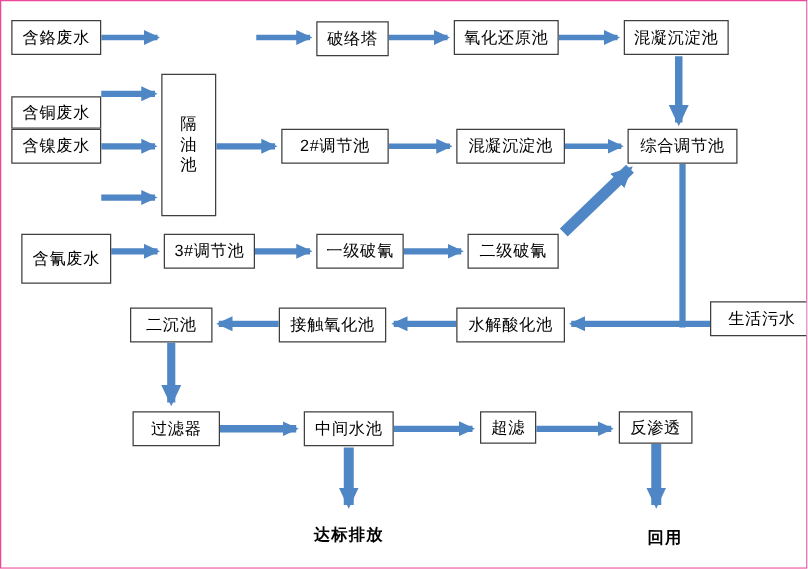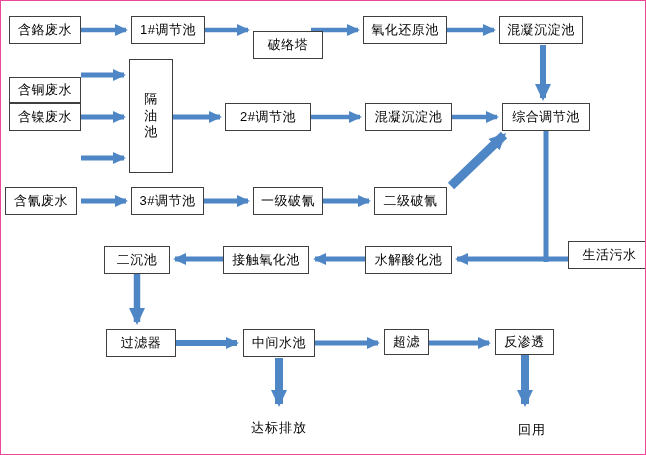--- a/index.html
+++ b/index.html
@@ -31,20 +31,21 @@
     text-align:center;
     line-height:1.3;
   }
   .free-label{
     position:absolute;
     font-size:13px;
     color:var(--textcol,#000000);
     text-align:center;
     letter-spacing:1px;
     z-index:2;
+    font-weight:bold;
   }
   svg.arrows{position:absolute;left:0;top:0;z-index:1;}
   svg.arrows line{stroke:var(--arrow,#4f86c5);}
   svg.arrows .head{fill:var(--arrow,#4f86c5);}
 </style>
 </head>
 <body>
 
 <div id="canvas">
 
@@ -78,28 +79,27 @@
     <line x1="222" y1="258" x2="174" y2="258" stroke-width="5" marker-end="url(#ah)"></line>
     <line x1="136" y1="273" x2="136" y2="321" stroke-width="6.5" marker-end="url(#ahBig)"></line>
     <line x1="175" y1="342" x2="236" y2="342" stroke-width="6" marker-end="url(#ah)"></line>
     <line x1="314" y1="342" x2="377" y2="342" stroke-width="5" marker-end="url(#ah)"></line>
     <line x1="428" y1="342" x2="488" y2="342" stroke-width="5" marker-end="url(#ah)"></line>
     <line x1="278" y1="357" x2="278" y2="403" stroke-width="8" marker-end="url(#ahBig)"></line>
     <line x1="524" y1="354" x2="524" y2="403" stroke-width="8" marker-end="url(#ahBig)"></line>
   </svg>
 
   <div class="box" style="left:8px;top:15px;width:72px;height:28px">含鉻废水</div>
-  <div class="box" style="left:130px;top:15px;width:74px;height:28px">1#调节池</div>
-  <div class="box" style="left:252px;top:30px;width:70px;height:28px">破络塔</div>
+  <div class="box" style="left:252px;top:16px;width:58px;height:28px">破络塔</div>
   <div class="box" style="left:362px;top:15px;width:84px;height:28px">氧化还原池</div>
   <div class="box" style="left:498px;top:15px;width:84px;height:28px">混凝沉淀池</div>
 
   <div class="box" style="left:8px;top:76px;width:72px;height:26px">含铜废水</div>
   <div class="box" style="left:8px;top:102px;width:72px;height:28px">含镍废水</div>
-  <div class="box" style="left:4px;top:186px;width:72px;height:28px">含氰废水</div>
+  <div class="box" style="left:16px;top:186px;width:72px;height:40px">含氰废水</div>
 
   <div class="box vbox" style="left:128px;top:58px;width:44px;height:114px">
     <span>隔油池</span>
   </div>
 
   <div class="box" style="left:224px;top:102px;width:86px;height:28px">2#调节池</div>
   <div class="box" style="left:364px;top:102px;width:87px;height:28px">混凝沉淀池</div>
   <div class="box" style="left:501px;top:102px;width:88px;height:28px">综合调节池</div>
 
   <div class="box" style="left:130px;top:186px;width:73px;height:28px">3#调节池</div>

